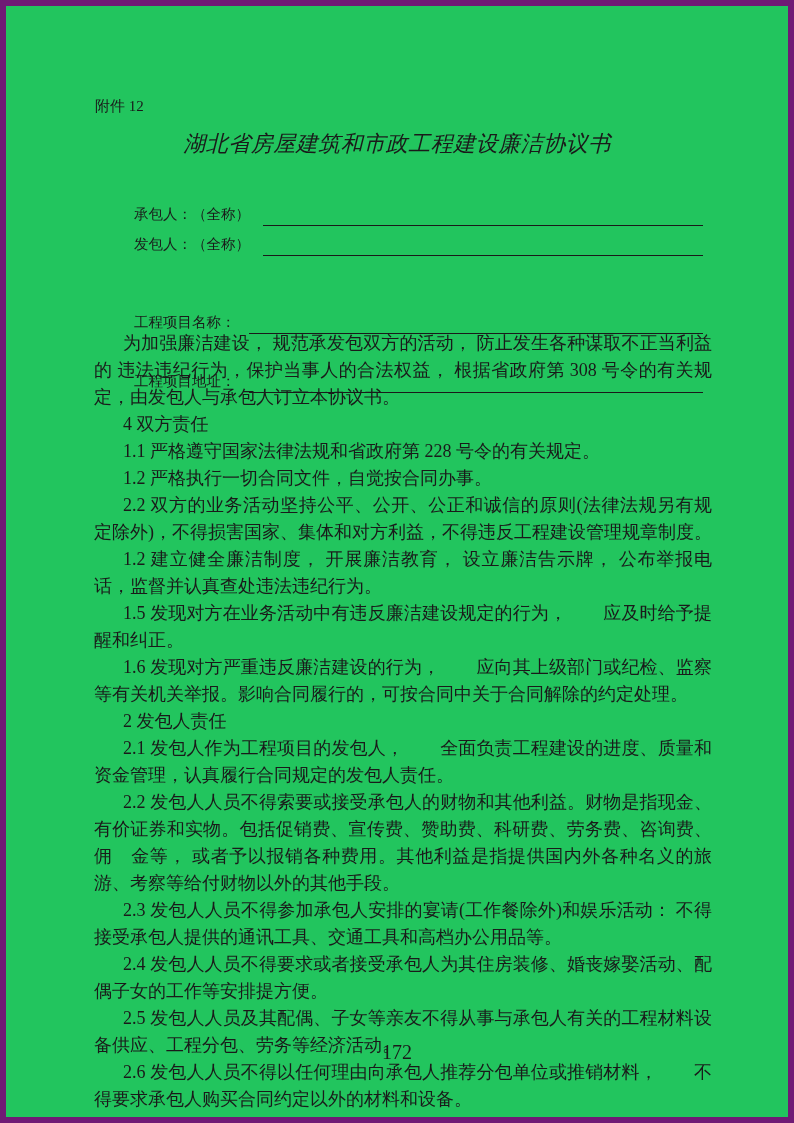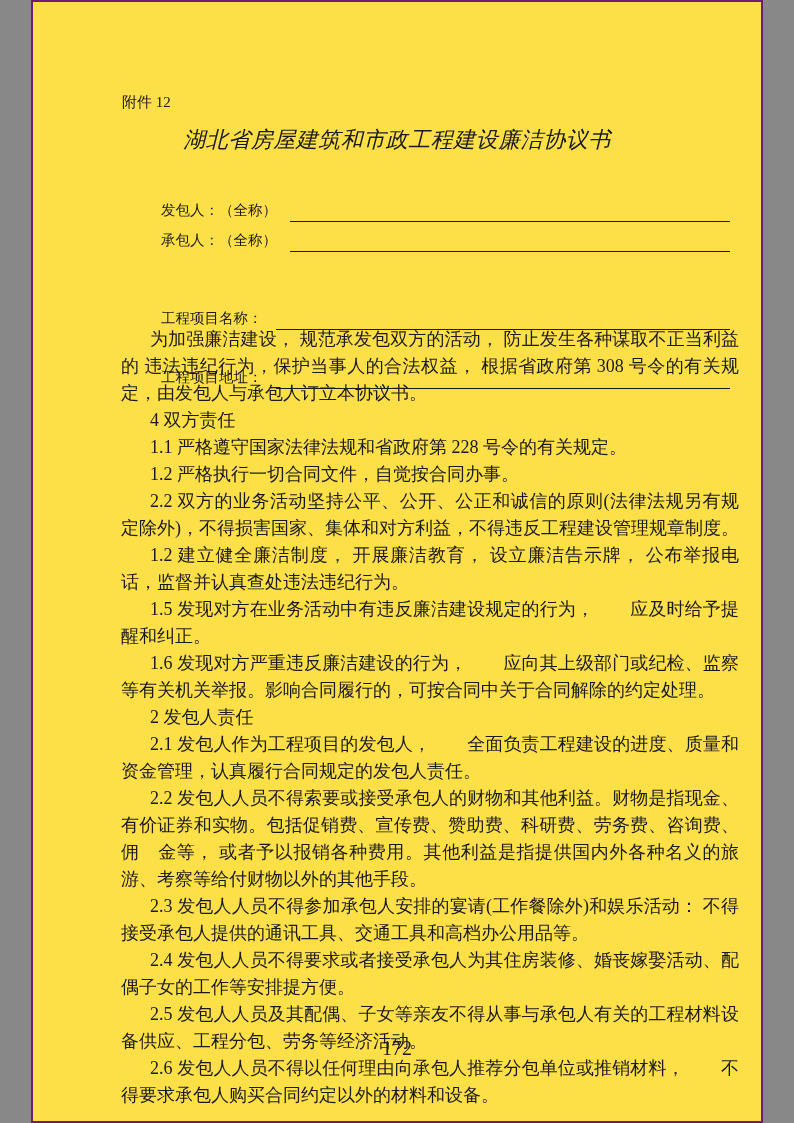--- a/index.html
+++ b/index.html
@@ -1,23 +1,23 @@
 <!DOCTYPE html>
 <html><head>
 <meta charset="utf-8">
 <style>
   html, body { margin: 0; padding: 0; background: #888; }
   .page {
     position: relative;
-    width: 732px;
+    width: 794px;
     height: 1123px;
     margin: 0 auto;
-    background: #fde047;
+    background: #22c55e;
     box-sizing: border-box;
-    border: 2px solid #701a75;
+    border: 6px solid #701a75;
     overflow: hidden;
     color: #1a1a1a;
     font-family: "Liberation Serif", "DejaVu Serif", serif;
   }
   .attachment-label {
     position: absolute;
     left: 89px;
     top: 90px;
     font-size: 15px;
     line-height: 20px;
@@ -93,25 +93,25 @@
 <body>
 
 <div class="page">
 
   <div class="attachment-label">附件 12</div>
 
   <div class="doc-title">湖北省房屋建筑和市政工程建设廉洁协议书</div>
 
   <div class="form-a">
     <div class="form-row">
-      <span class="form-label">发包人：（全称）</span>
+      <span class="form-label">承包人：（全称）</span>
       <span class="blank-line"></span>
     </div>
     <div class="form-row">
-      <span class="form-label">承包人：（全称）</span>
+      <span class="form-label">发包人：（全称）</span>
       <span class="blank-line"></span>
     </div>
   </div>
 
   <div class="form-b">
     <div class="form-row">
       <span class="form-label">工程项目名称：</span>
       <span class="blank-line"></span>
     </div>
     <div class="form-row">

